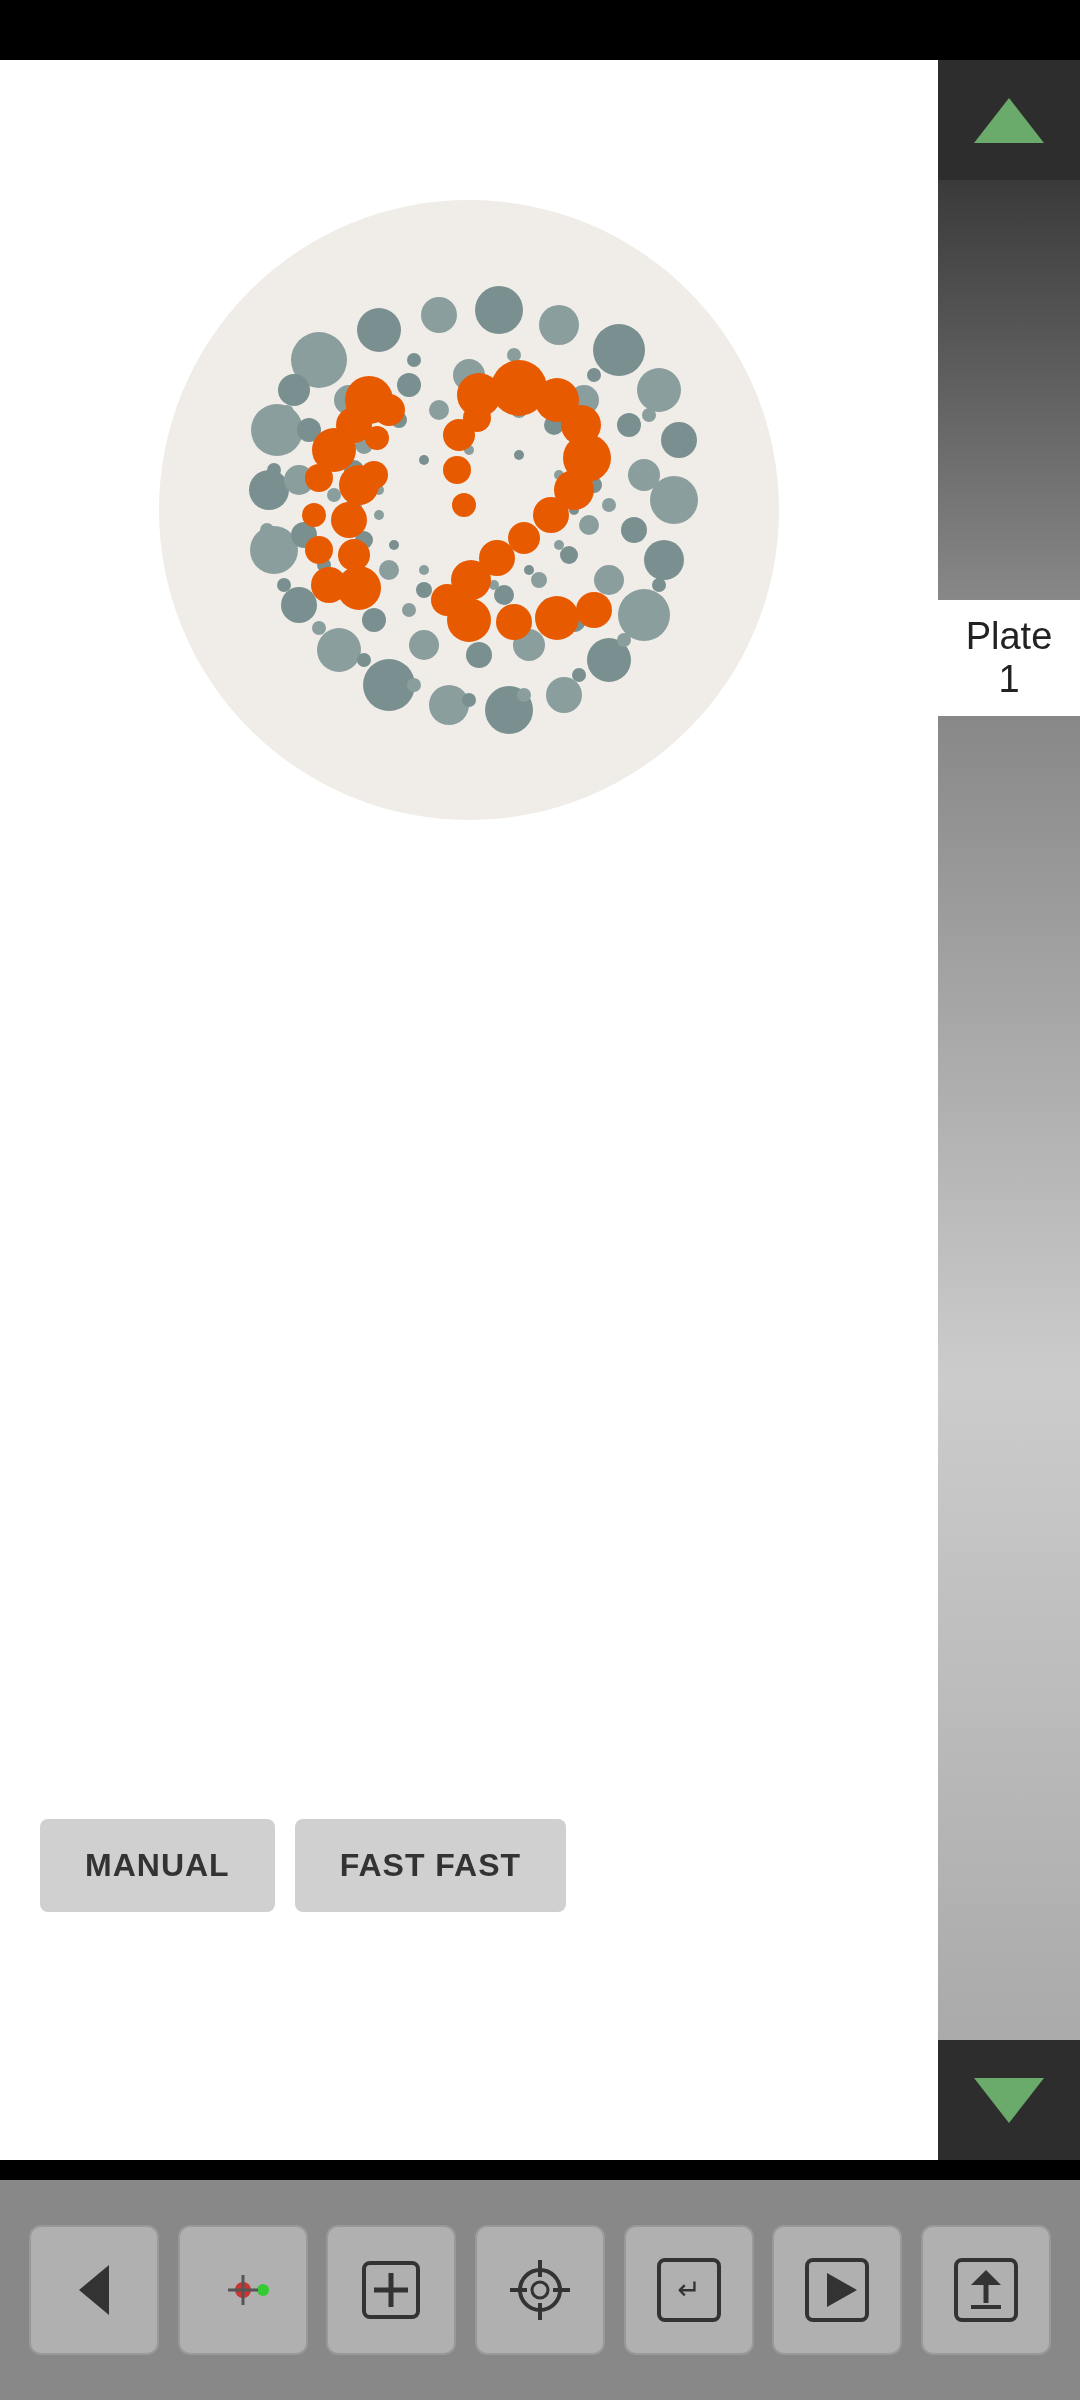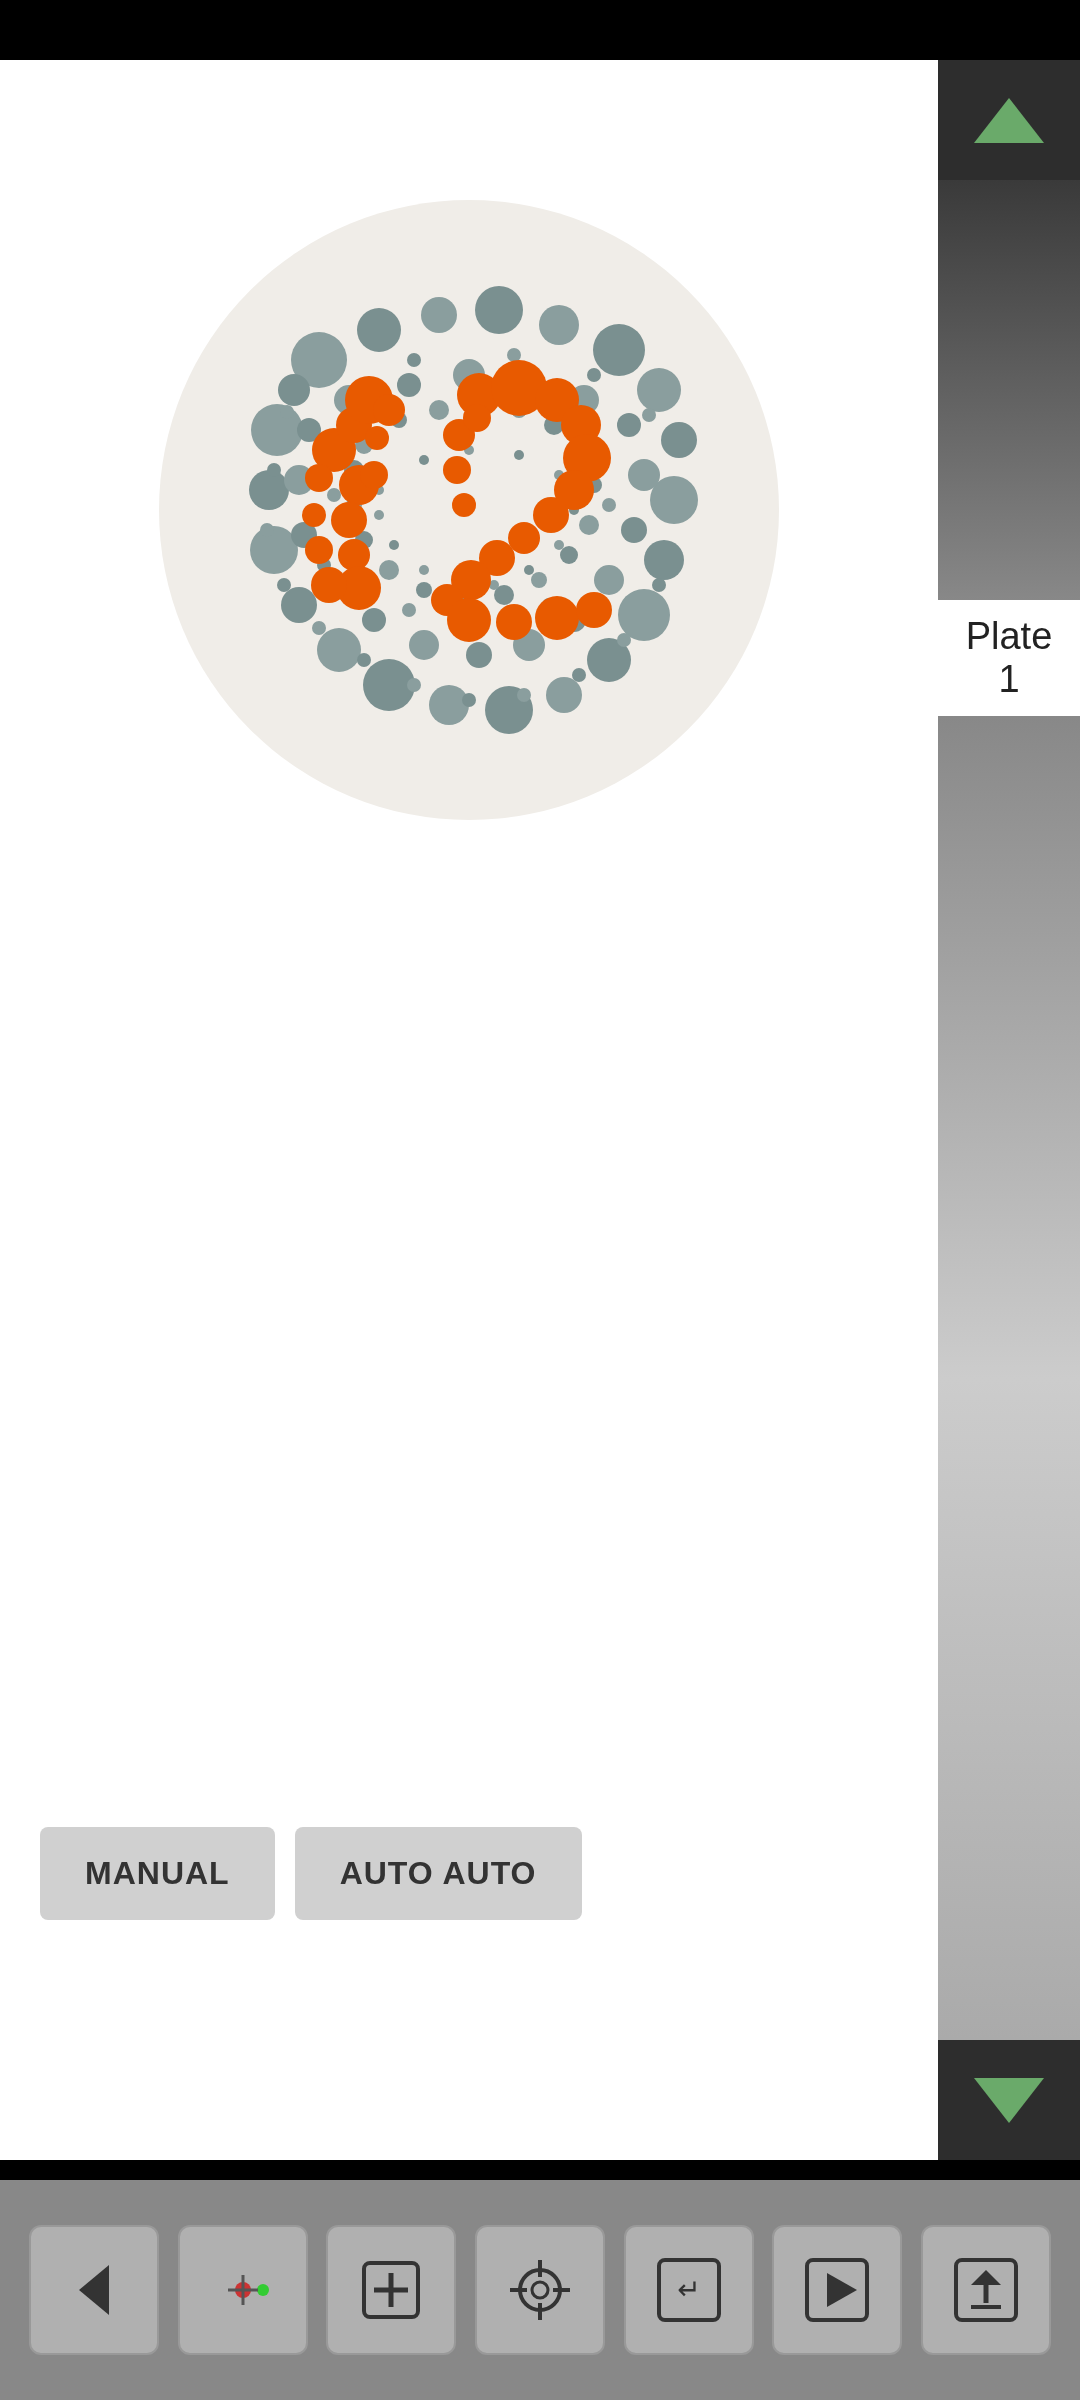--- a/index.html
+++ b/index.html
@@ -115,21 +115,21 @@
 
     
     #plate-container {
       width: 700px;
       height: 700px;
       position: relative;
     }
 
     #bottom-buttons {
       position: absolute;
-      bottom: 220px;
+      bottom: 228px;
       left: 0;
       width: 938px;
       background: #fff;
       display: flex;
       align-items: center;
       justify-content: flex-start;
       padding: 20px 40px;
       gap: 20px;
     }
 
@@ -331,21 +331,21 @@
 
       <circle cx="340" cy="295" r="16" fill="#e85a00"></circle>
       <circle cx="338" cy="330" r="14" fill="#e85a00"></circle>
       <circle cx="345" cy="365" r="12" fill="#e85a00"></circle>
       <circle cx="358" cy="278" r="14" fill="#e85a00"></circle>
     </svg>
   </div>
 
   <div id="bottom-buttons">
     <button class="mode-btn">MANUAL</button>
-    <button class="mode-btn">AUTO AUTO</button>
+    <button class="mode-btn">FAST FAST</button>
   </div>
 </div>
 
 <div id="scrollbar-area">
   <button id="scroll-up-btn"></button>
   <div id="scroll-track-top"></div>
   <div id="plate-label-area">
     <span id="plate-label">
       <span>Plate</span><br>
       <span>1</span>

